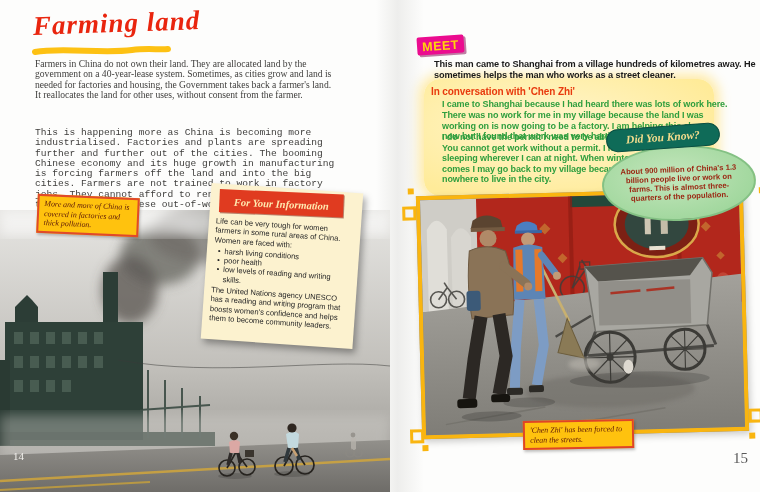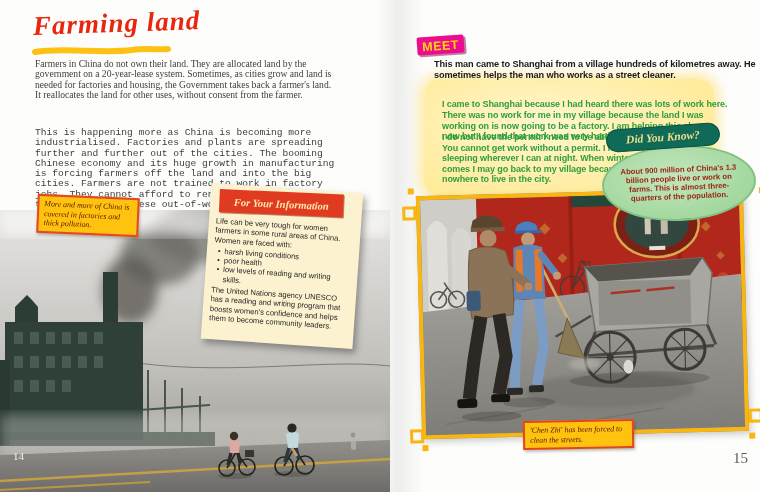--- a/index.html
+++ b/index.html
@@ -83,21 +83,21 @@
 
 <div class="spread">
 
   <div class="gutter"></div>
 
   <div class="title">Farming land</div>
   <svg class="title-underline" width="140" height="14">
     <path d="M3,8 C30,3 70,10 100,6 C115,4 128,6 136,5" fill="none" stroke="#fdc113" stroke-width="6" stroke-linecap="round"></path>
   </svg>
 
-  <div class="body-par par1">Farmers in China do not own their land. They are allocated land by the government on a 20-year-lease system. Sometimes, as cities grow and land is needed for factories and housing, the Government takes back a farmer's land. It reallocates the land for other uses, without consent from the farmer.</div>
+  <div class="body-par par1">Farmers in China do not own their land. They are allocated land by the government on a 40-year-lease system. Sometimes, as cities grow and land is needed for factories and housing, the Government takes back a farmer's land. It reallocates the land for other uses, without consent from the farmer.</div>
   <div class="body-par par2">This is happening more as China is becoming more industrialised. Factories and plants are spreading further and further out of the cities. The booming Chinese economy and its huge growth in manufacturing is forcing farmers off the land and into the big cities. Farmers are not trained to work in factory jobs. They cannot afford to rent accommodation in the big cities. These out-of-work farmers are creating a new urban poor that is jobless and homeless.</div>
 
   <svg class="photo-left" viewBox="0 0 390 282">
     <defs>
       <linearGradient id="sky" x1="0" y1="0" x2="0" y2="1">
         <stop offset="0" stop-color="#e6e5e2"></stop>
           <stop offset="0.55" stop-color="#c2c0bb"></stop>
         <stop offset="0.85" stop-color="#a3a19c"></stop>
           <stop offset="1" stop-color="#8f8d88"></stop>
       </linearGradient>
@@ -214,20 +214,21 @@
     </div>
   </div>
 
   <div class="cream-panel"></div>
 
   <div class="meet-box">
     <span>MEET</span>
   </div>
   <div class="meet-intro comic">This man came to Shanghai from a village hundreds of kilometres away. He sometimes helps the man who works as a street cleaner.</div>
 
+  <div class="conv-heading comic">In conversation with 'Chen Zhi'</div>
   <div class="conv-p1 comic">I came to Shanghai because I had heard there was lots of work here. There was no work for me in my village because the land I was working on is now going to be a factory. I am helping this cleaner now but I found that work was very hard to get because</div>
   <div class="conv-p2 comic">I do not have the permit I need to be able to work. You cannot get work without a permit. I have been sleeping wherever I can at night. When winter comes I may go back to my village because I have nowhere to live in the city.</div>
 
   <div class="dyk-pill">
     <span>Did You Know?</span>
   </div>
   <div class="dyk-oval">
     <span>About 900 million of China's 1.3 billion people live or work on farms. This is almost three-quarters of the population.</span>
   </div>
 

